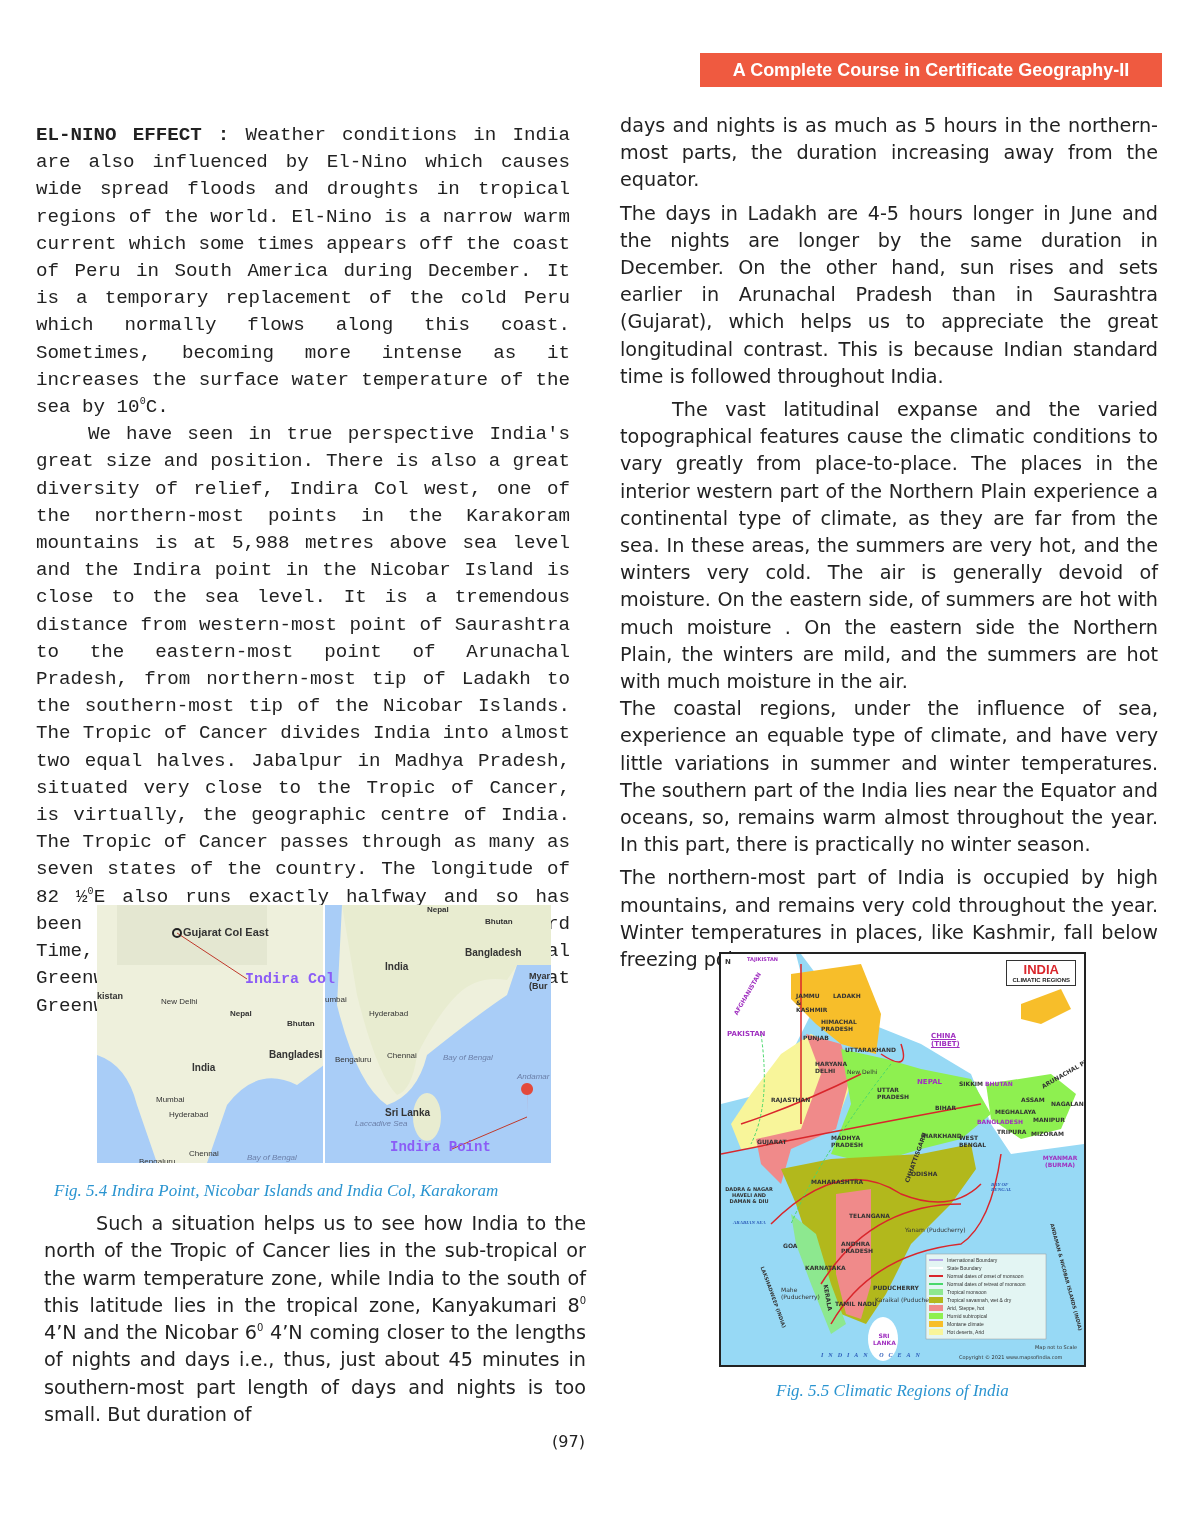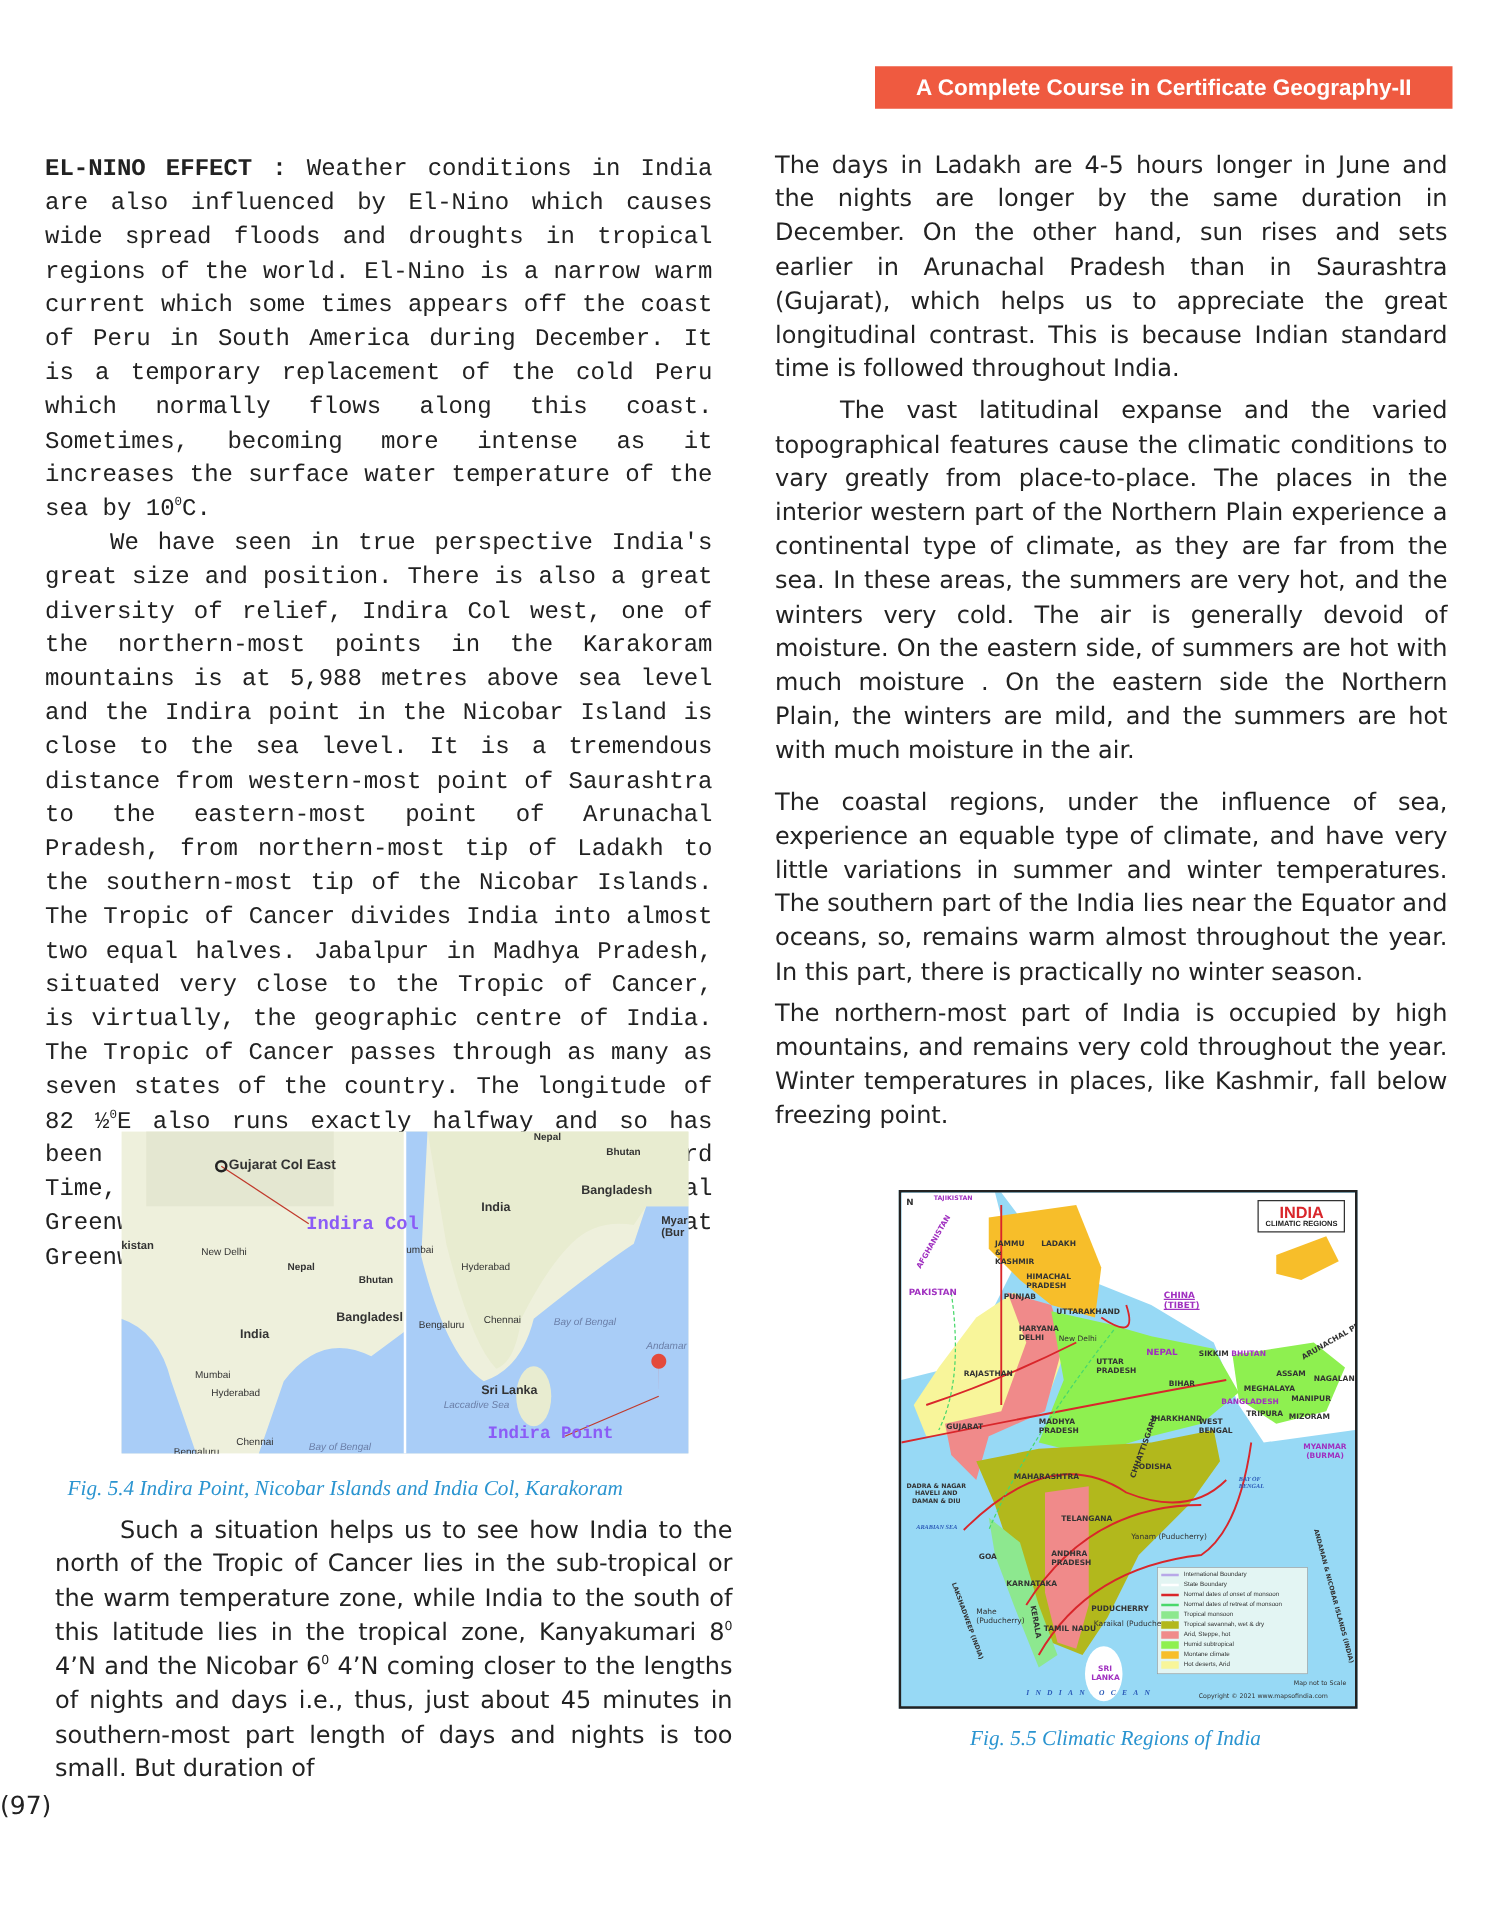--- a/index.html
+++ b/index.html
@@ -16,21 +16,21 @@
   .lead { font-weight: bold; }
   .section-head { display: inline-block; background: #9590c8; color: #1c1c1c; font-weight: bold;
          font-size: 22px; padding: 2px 6px; width: 226px; margin: 16px 0 4px -6px; line-height: 30px; }
   sup { font-size: 10px; vertical-align: 8px; line-height: 0; }
   .fig1 { position: absolute; left: 97px; top: 905px; width: 454px; height: 258px; overflow: hidden; }
   .fig2 { position: absolute; left: 719px; top: 952px; width: 367px; height: 415px; border: 2px solid #222; box-sizing: border-box; overflow: hidden; background: #97d9f5; }
   .caption { position: absolute; font-family: "Liberation Serif", serif; font-style: italic; color: #2a94d0; font-size: 17px; }
   .cap1 { left: 54px; top: 1181px; }
   .cap2 { left: 776px; top: 1381px; }
   .para2 { position: absolute; left: 44px; top: 1210px; width: 542px; font-size: 19.2px; line-height: 27.3px; text-align: justify; }
-  .page-num { position: absolute; left: 0; width: 1137px; top: 1432px; font-size: 20px; color: #222; }
+  .page-num { position: absolute; left: 0; width: 1137px; top: 1432px; text-align: center; font-size: 16px; color: #222; }
   .map-label { position: absolute; font-family: "Liberation Sans", sans-serif; font-size: 10px; font-weight: bold; color: #333; white-space: nowrap; }
   .serif-label { position: absolute; font-family: Liberation Mono, monospace; font-weight: bold; color: #8b5cf6; font-size: 15px; white-space: nowrap; }
   .sm { font-size: 6px; font-weight: bold; position: absolute; white-space: nowrap; color: #333; }
 </style>
 </head>
 <body>
 
 <div class="header-badge">A Complete Course in Certificate Geography-II</div>
 
 <div class="col left">
@@ -80,23 +80,24 @@
   <span class="map-label" style="left:420px;top:167px;font-weight:normal;font-style:italic;font-size:8px;color:#6b7fa8;">Andamar</span>
   <span class="map-label" style="left:288px;top:202px;font-size:10px;">Sri Lanka</span>
   <span class="map-label" style="left:258px;top:214px;font-weight:normal;font-style:italic;font-size:8px;color:#6b7fa8;">Laccadive Sea</span>
   <span class="serif-label" style="left:272px;top:234px;font-size:14px;margin-left:21px;">Indira Point</span>
 </div>
 <div class="caption cap1">Fig. 5.4 Indira Point, Nicobar Islands and India Col, Karakoram</div>
 
 <div class="para2 indent"><span>Such a situation helps us to see how India to the north of the Tropic of Cancer lies in the sub-tropical or the warm temperature  zone, while India to the south of this latitude lies in the tropical zone, Kanyakumari 8</span><sup>0</sup><span> 4’N and the Nicobar 6</span><sup>0</sup><span> 4’N coming closer to the lengths of nights and days i.e., thus, just about 45 minutes in southern-most part length of days and nights is too small. But duration of</span></div>
 
 <div class="col right">
+  <p>days and nights is as much as 5 hours in the northern-most parts, the duration increasing away from the equator.</p>
   <p style="margin-top:6px;">The days in Ladakh are 4-5 hours longer in June and the nights are longer by the same duration in December. On the other hand, sun rises and sets earlier in Arunachal Pradesh than in Saurashtra (Gujarat), which helps us to appreciate the great longitudinal contrast. This is because Indian standard time is followed throughout India.</p>
   <p class="indent" style="margin-top:6px;">The vast latitudinal expanse and the varied topographical features cause the climatic conditions to vary greatly from place-to-place. The places in the interior western part of the Northern Plain experience a continental type of climate, as they are far from the sea. In these areas, the summers are very hot, and the winters very cold. The air is generally devoid of moisture. On the eastern side, of summers are hot with much moisture . On the eastern side the Northern Plain, the winters are mild, and the summers are hot with much moisture in the air.</p>
-  <p style="margin-top:14px;">The coastal regions, under the influence of sea, experience an equable type of climate, and have very little variations in summer and winter temperatures. The southern part of the India lies near the Equator and oceans, so, remains warm almost throughout the year. In this part, there is practically no winter season.</p>
+  <p style="margin-top:0;">The coastal regions, under the influence of sea, experience an equable type of climate, and have very little variations in summer and winter temperatures. The southern part of the India lies near the Equator and oceans, so, remains warm almost throughout the year. In this part, there is practically no winter season.</p>
   <p style="margin-top:6px;">The northern-most part of India is occupied by high mountains, and remains very cold throughout the year. Winter temperatures in places, like Kashmir, fall below freezing point.</p>
 </div>
 
 <div class="fig2">
   <svg width="363" height="411" viewBox="0 0 363 411">
     <rect width="363" height="411" fill="#97d9f5"></rect>
     <path d="M0 0 L363 0 L363 190 L290 200 L270 170 L250 120 L200 90 L150 70 L110 40 L80 0 Z" fill="#ffffff"></path>
     <path d="M0 0 L75 0 L90 60 L70 100 L40 140 L0 150 Z" fill="#ffffff"></path>
     <path d="M70 20 L140 10 L160 60 L155 100 L120 90 L95 70 L70 45 Z" fill="#f7be2a"></path>
     <path d="M60 100 L90 80 L120 95 L130 130 L115 170 L80 190 L20 195 L10 170 L30 140 Z" fill="#f8f59a"></path>

